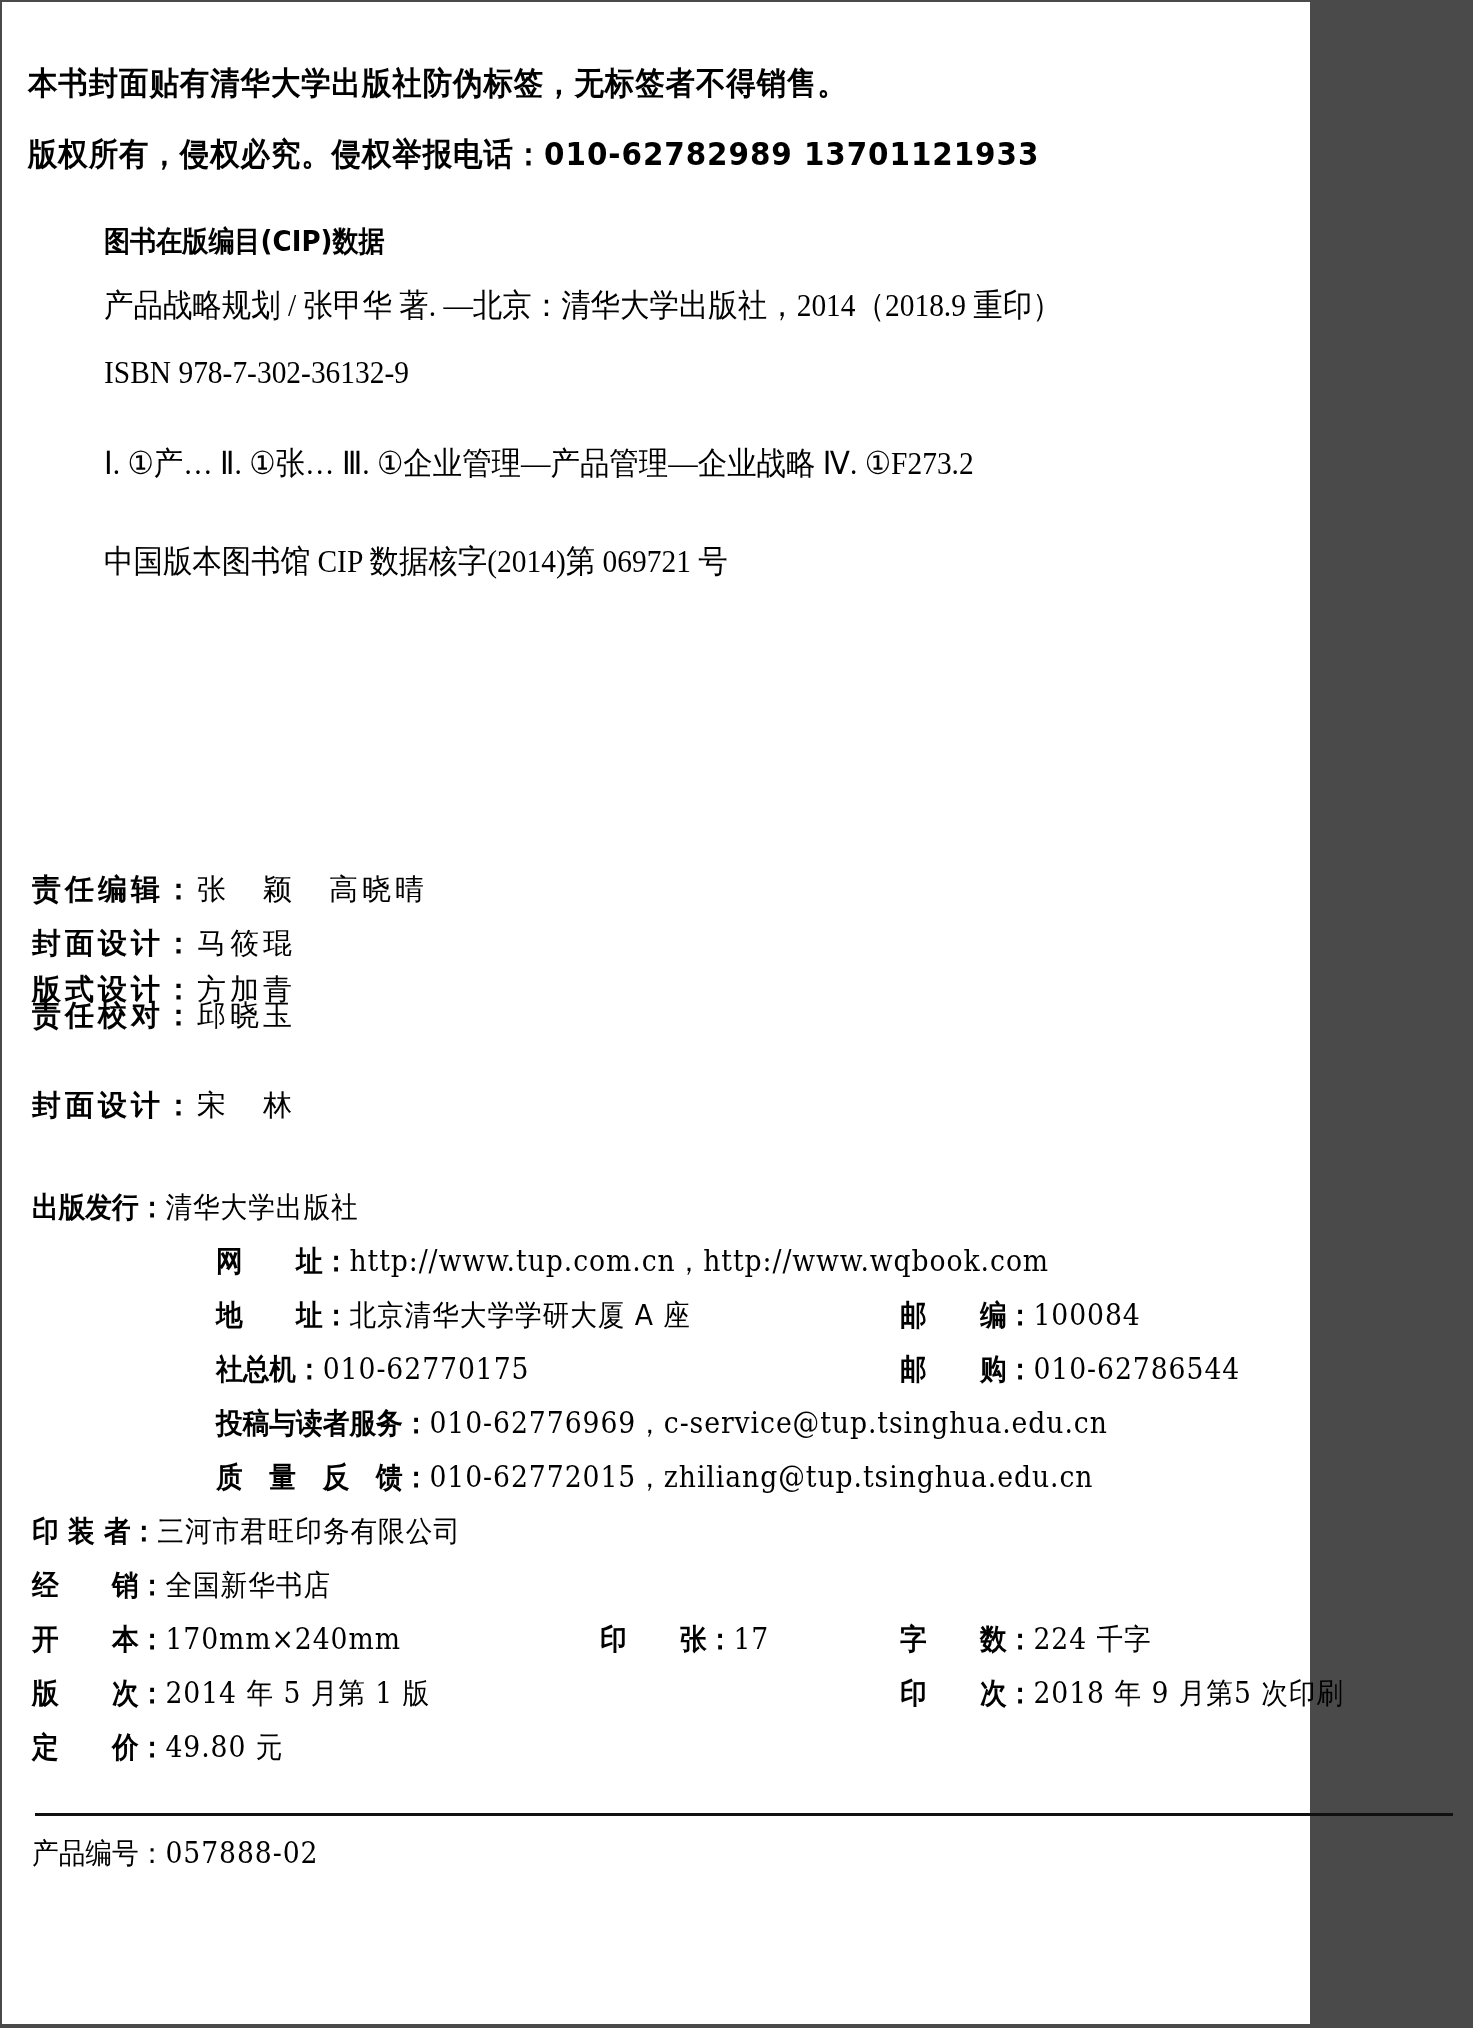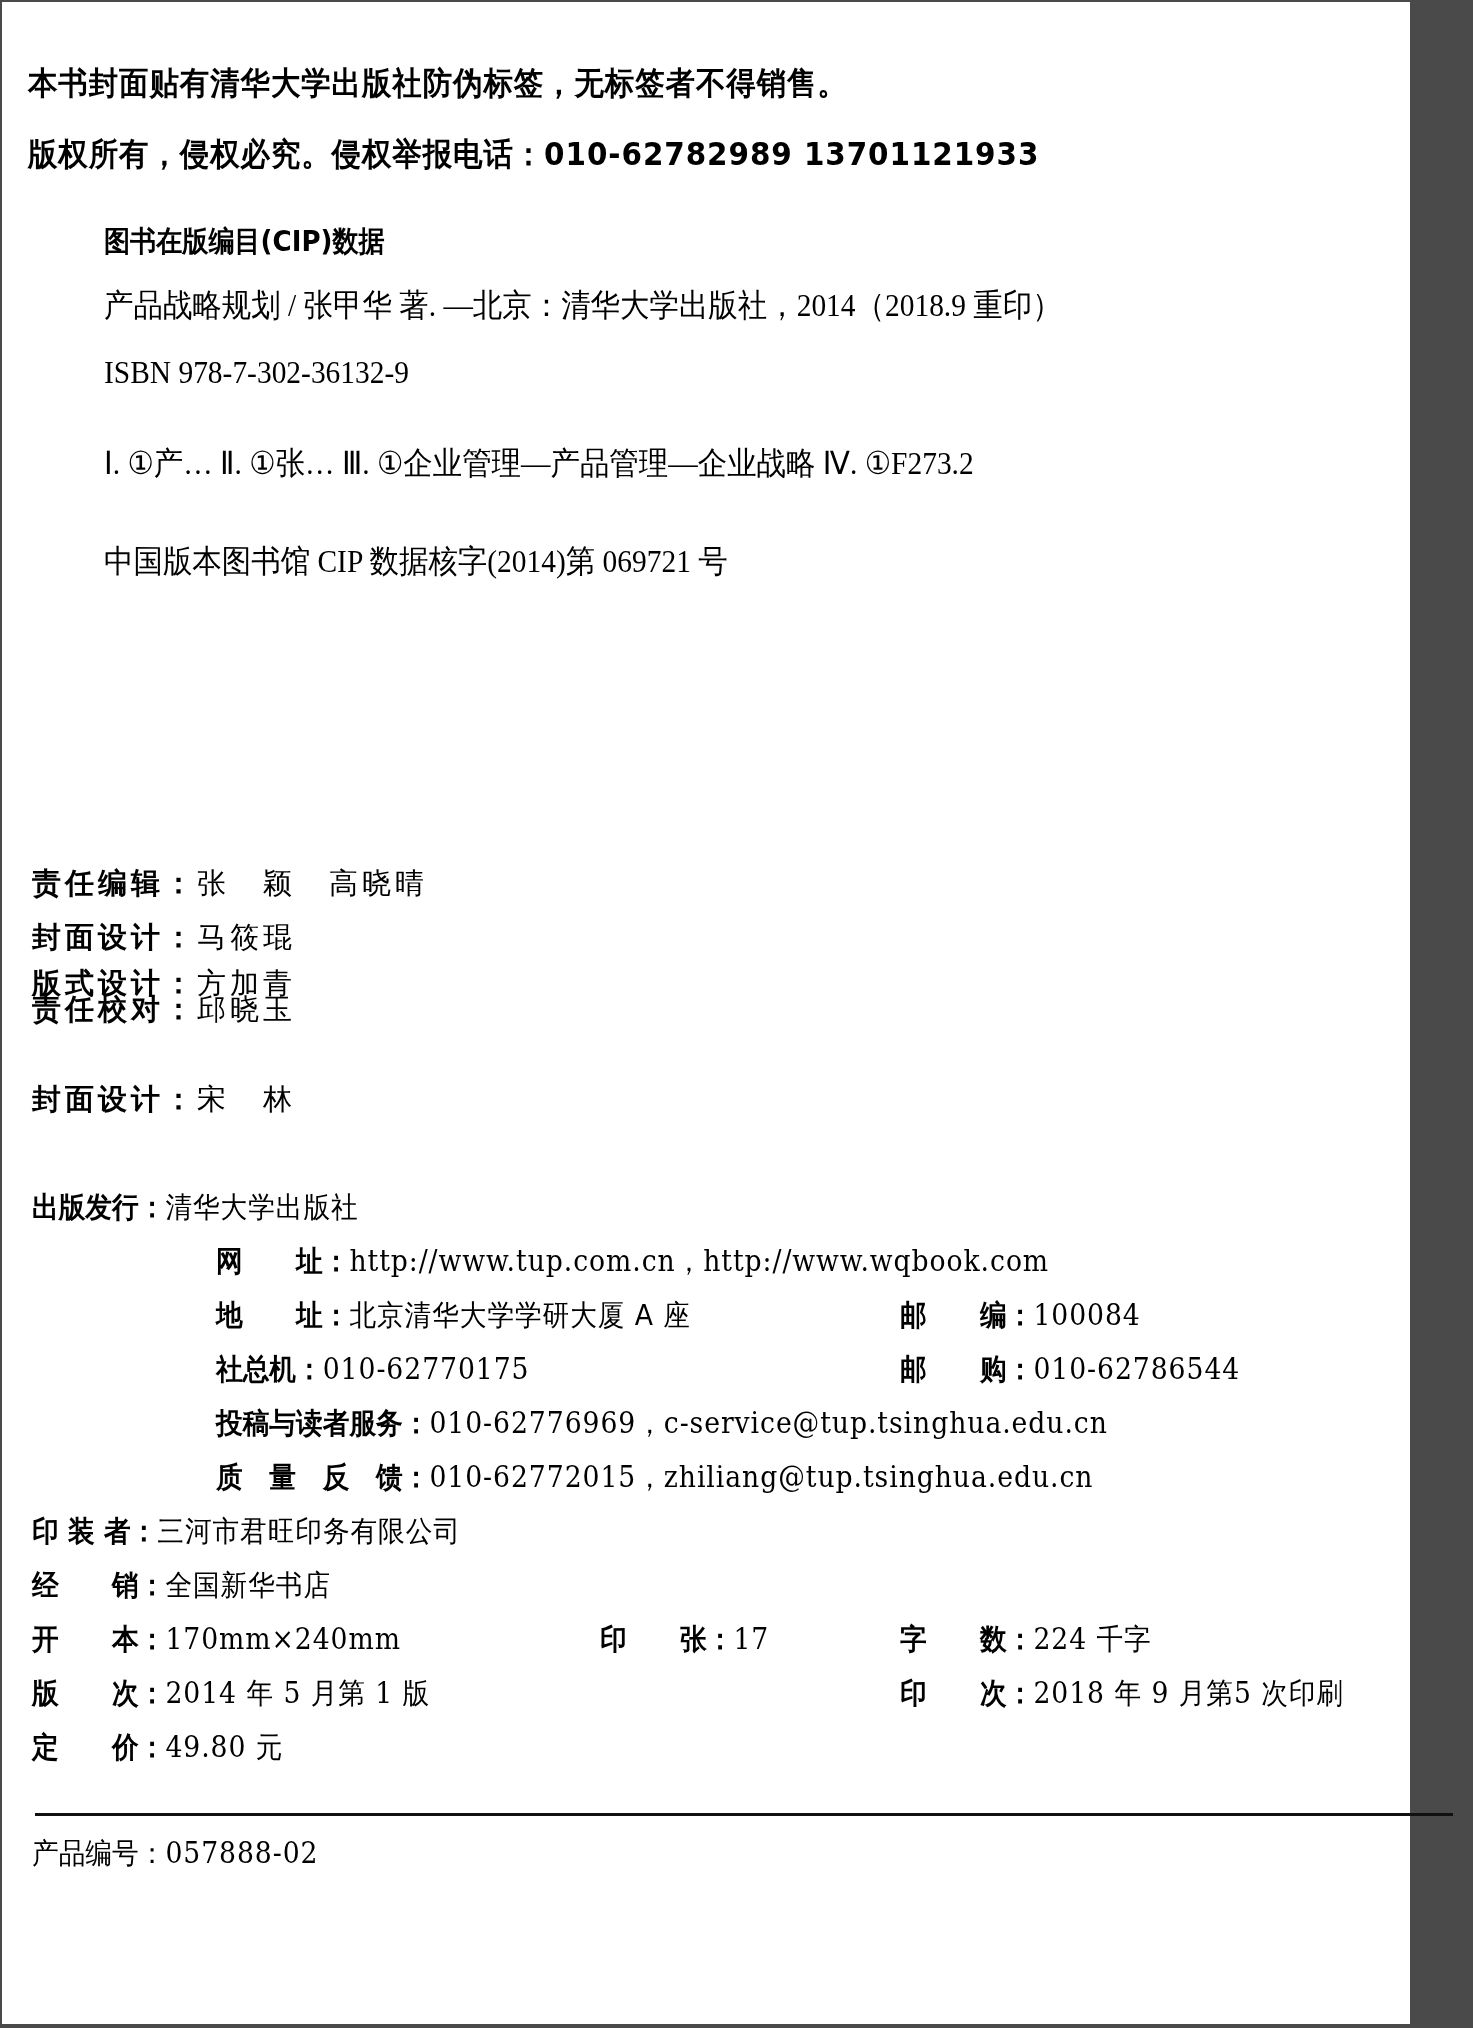--- a/index.html
+++ b/index.html
@@ -1,28 +1,28 @@
 <!DOCTYPE html>
 <html><head>
   <meta charset="utf-8">
   <style>
     html, body { margin: 0; padding: 0; background: #4a4a4a; }
     body { width: 1473px; height: 2028px; position: relative; overflow: hidden; }
     .page {
-      position: absolute; left: 2px; top: 2px; width: 1408px; height: 2022px;
+      position: absolute; left: 2px; top: 2px; width: 1308px; height: 2022px;
       background: #ffffff; color: #000;
     }
     .abs { position: absolute; white-space: nowrap; }
     .notice {
       font-family: "DejaVu Sans", sans-serif; font-weight: bold;
       font-size: 32px; letter-spacing: 1px; transform: scaleX(0.92); transform-origin: left center;
     }
     .cip-title { font-family: "DejaVu Sans", sans-serif; font-weight: bold; font-size: 29px; transform: scaleX(0.9); transform-origin: left center; }
     .cip { font-family: "Liberation Serif", serif; font-size: 32px; transform: scaleX(0.92); transform-origin: left center; }
-    .staff { font-family: "DejaVu Sans", sans-serif; font-size: 29px; letter-spacing: 4px; }
+    .staff { font-family: "DejaVu Sans", sans-serif; font-size: 29px; letter-spacing: 4px; margin-top: 6px; }
     .staff .lbl { font-weight: bold; }
     .pub { font-family: "Liberation Serif", serif; font-size: 29px; transform: scaleX(0.92); transform-origin: left center; }
     .pub .lbl { font-family: "DejaVu Sans", sans-serif; font-weight: bold; }
     .pub .val { font-family: "DejaVu Serif", serif; font-weight: normal; letter-spacing: 1px; }
     .rule { position: absolute; left: 33px; top: 1811px; width: 1418px; height: 3px; background: #111; }
   </style>
 </head>
 <body>
 
 <div class="page">

